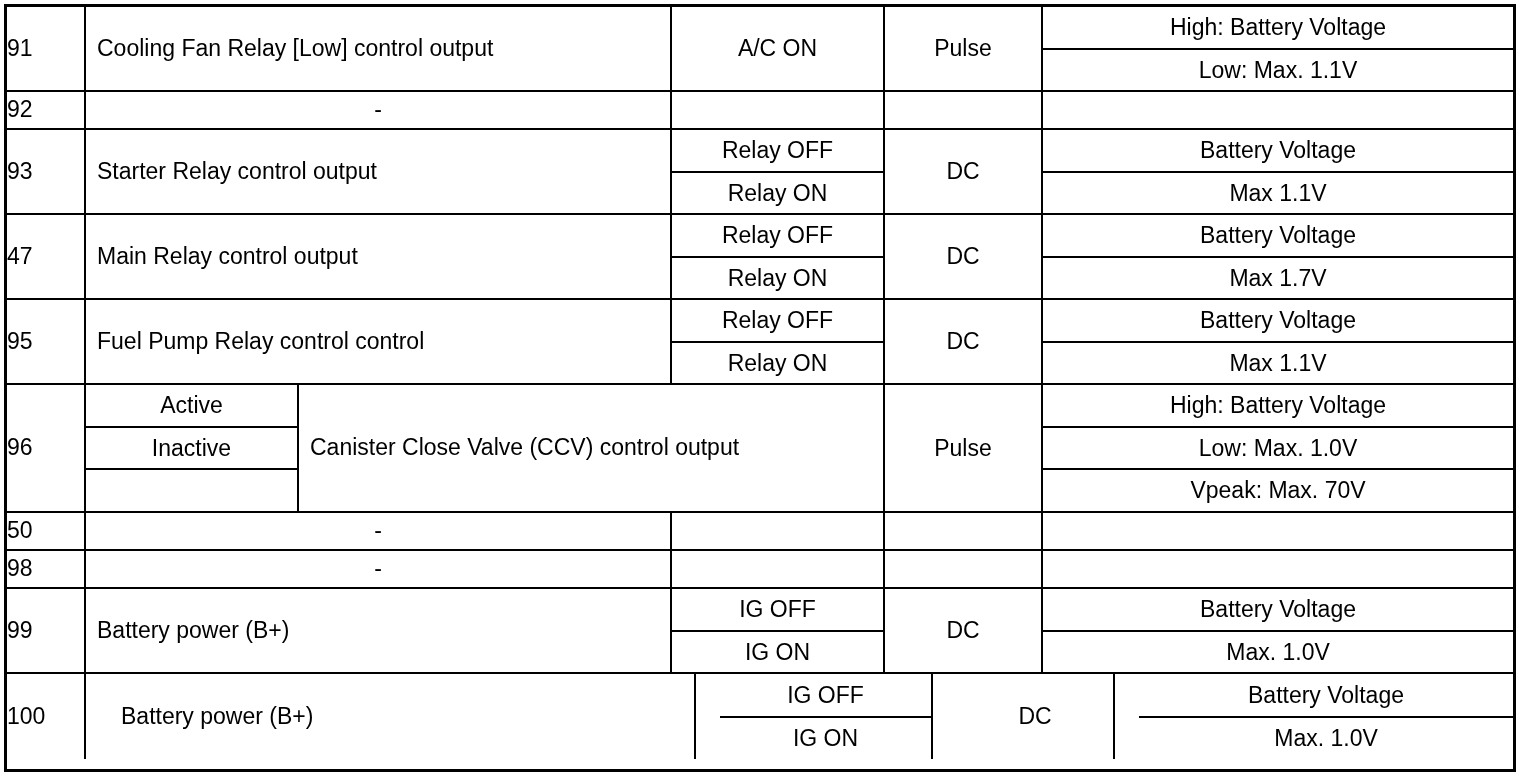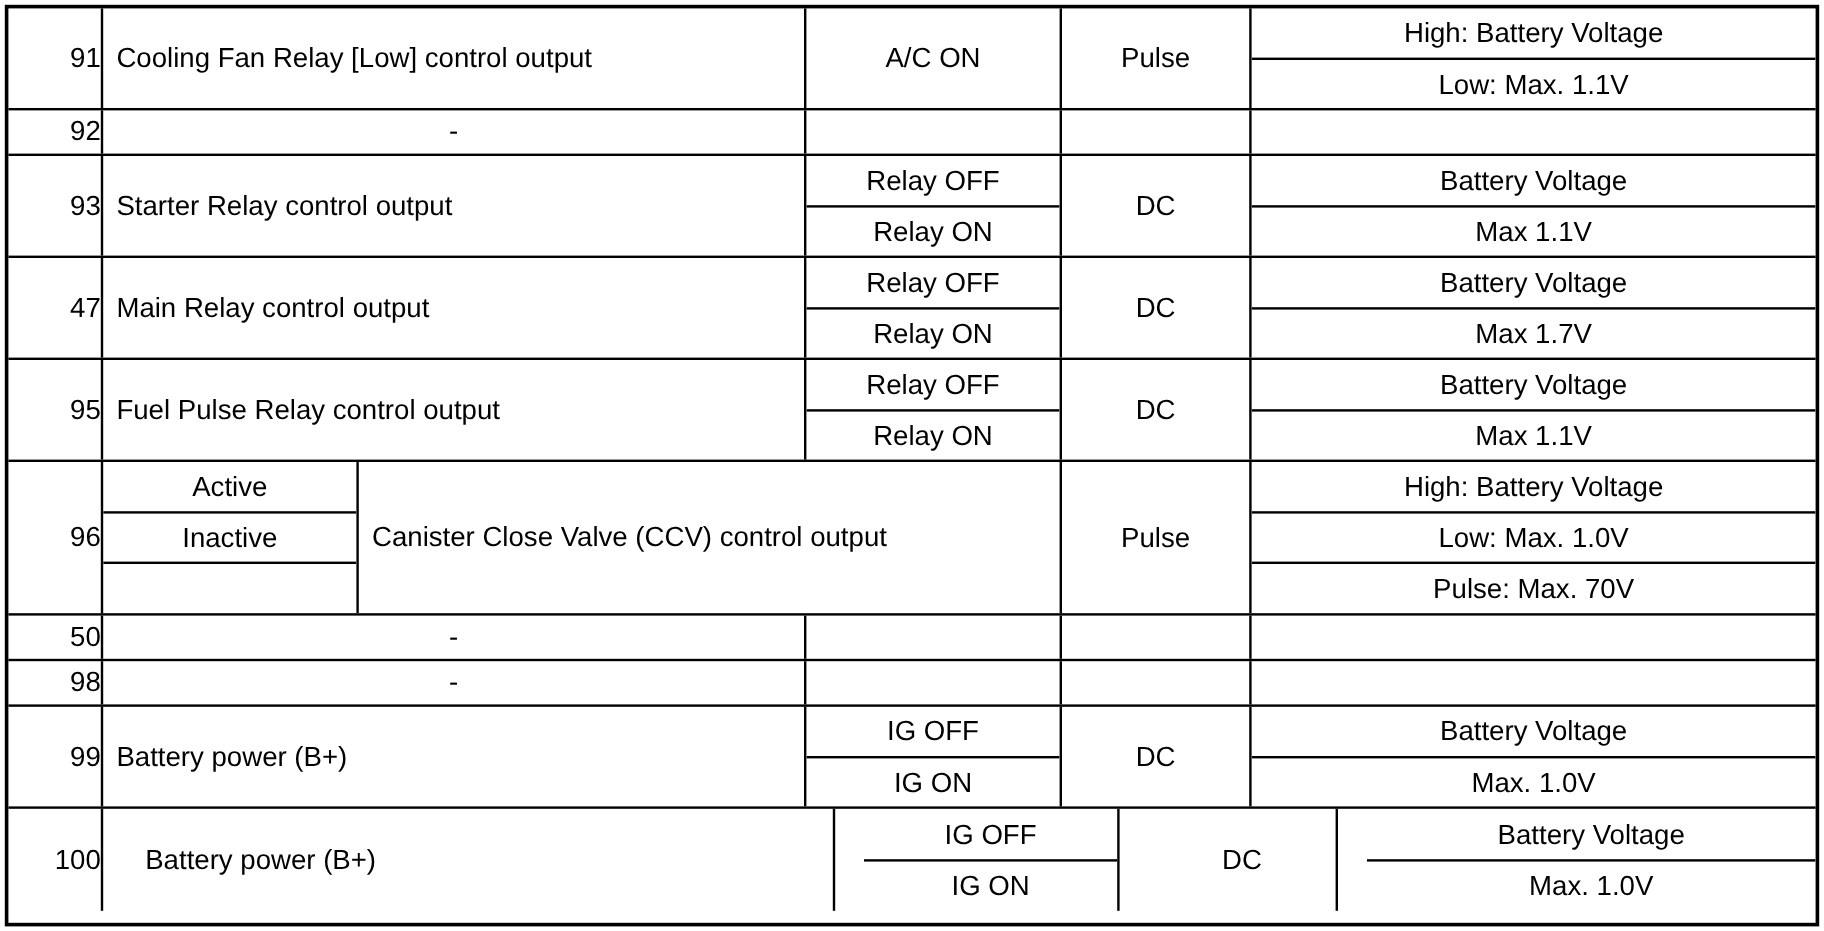--- a/index.html
+++ b/index.html
@@ -44,21 +44,21 @@
     box-sizing: border-box;
     border-right: 2px solid #000;
     display: flex;
     flex-direction: column;
     justify-content: center;
     overflow: hidden;
   }
   .c-val { border-right: none; }
 
   .pin-num {
-    text-align: right;
+    text-align: left;
     font-size: 23px;
     line-height: 1.1;
   }
   .desc-text {
     padding-left: 11px;
     font-size: 23px;
     line-height: 1.2;
     text-align: left;
   }
   .desc-dash {
@@ -187,21 +187,21 @@
           <div class="sub">Battery Voltage</div>
           <div class="sub">Max 1.7V</div>
         </div>
       </div>
     </div>
     <div class="row h-tall">
       <div class="cell c-pin">
         <div class="pin-num">95</div>
       </div>
       <div class="cell c-desc">
-        <div class="desc-text">Fuel Pulse Relay control output</div>
+        <div class="desc-text">Fuel Pump Relay control control</div>
       </div>
       <div class="cell c-cond">
         <div class="stack">
           <div class="sub">Relay OFF</div>
           <div class="sub">Relay ON</div>
         </div>
       </div>
       <div class="cell c-type">
         <div class="single">DC</div>
       </div>
@@ -226,21 +226,21 @@
       <div class="cell c-desc">
         <div class="desc-text">Canister Close Valve (CCV) control output</div>
       </div>
       <div class="cell c-type">
         <div class="single">Pulse</div>
       </div>
       <div class="cell c-val">
         <div class="stack">
           <div class="sub">High: Battery Voltage</div>
           <div class="sub">Low: Max. 1.0V</div>
-          <div class="sub">Pulse: Max. 70V</div>
+          <div class="sub">Vpeak: Max. 70V</div>
         </div>
       </div>
     </div>
     <div class="row h-short">
       <div class="cell c-pin">
         <div class="pin-num">50</div>
       </div>
       <div class="cell c-desc">
         <div class="desc-text desc-dash">-</div>
       </div>

